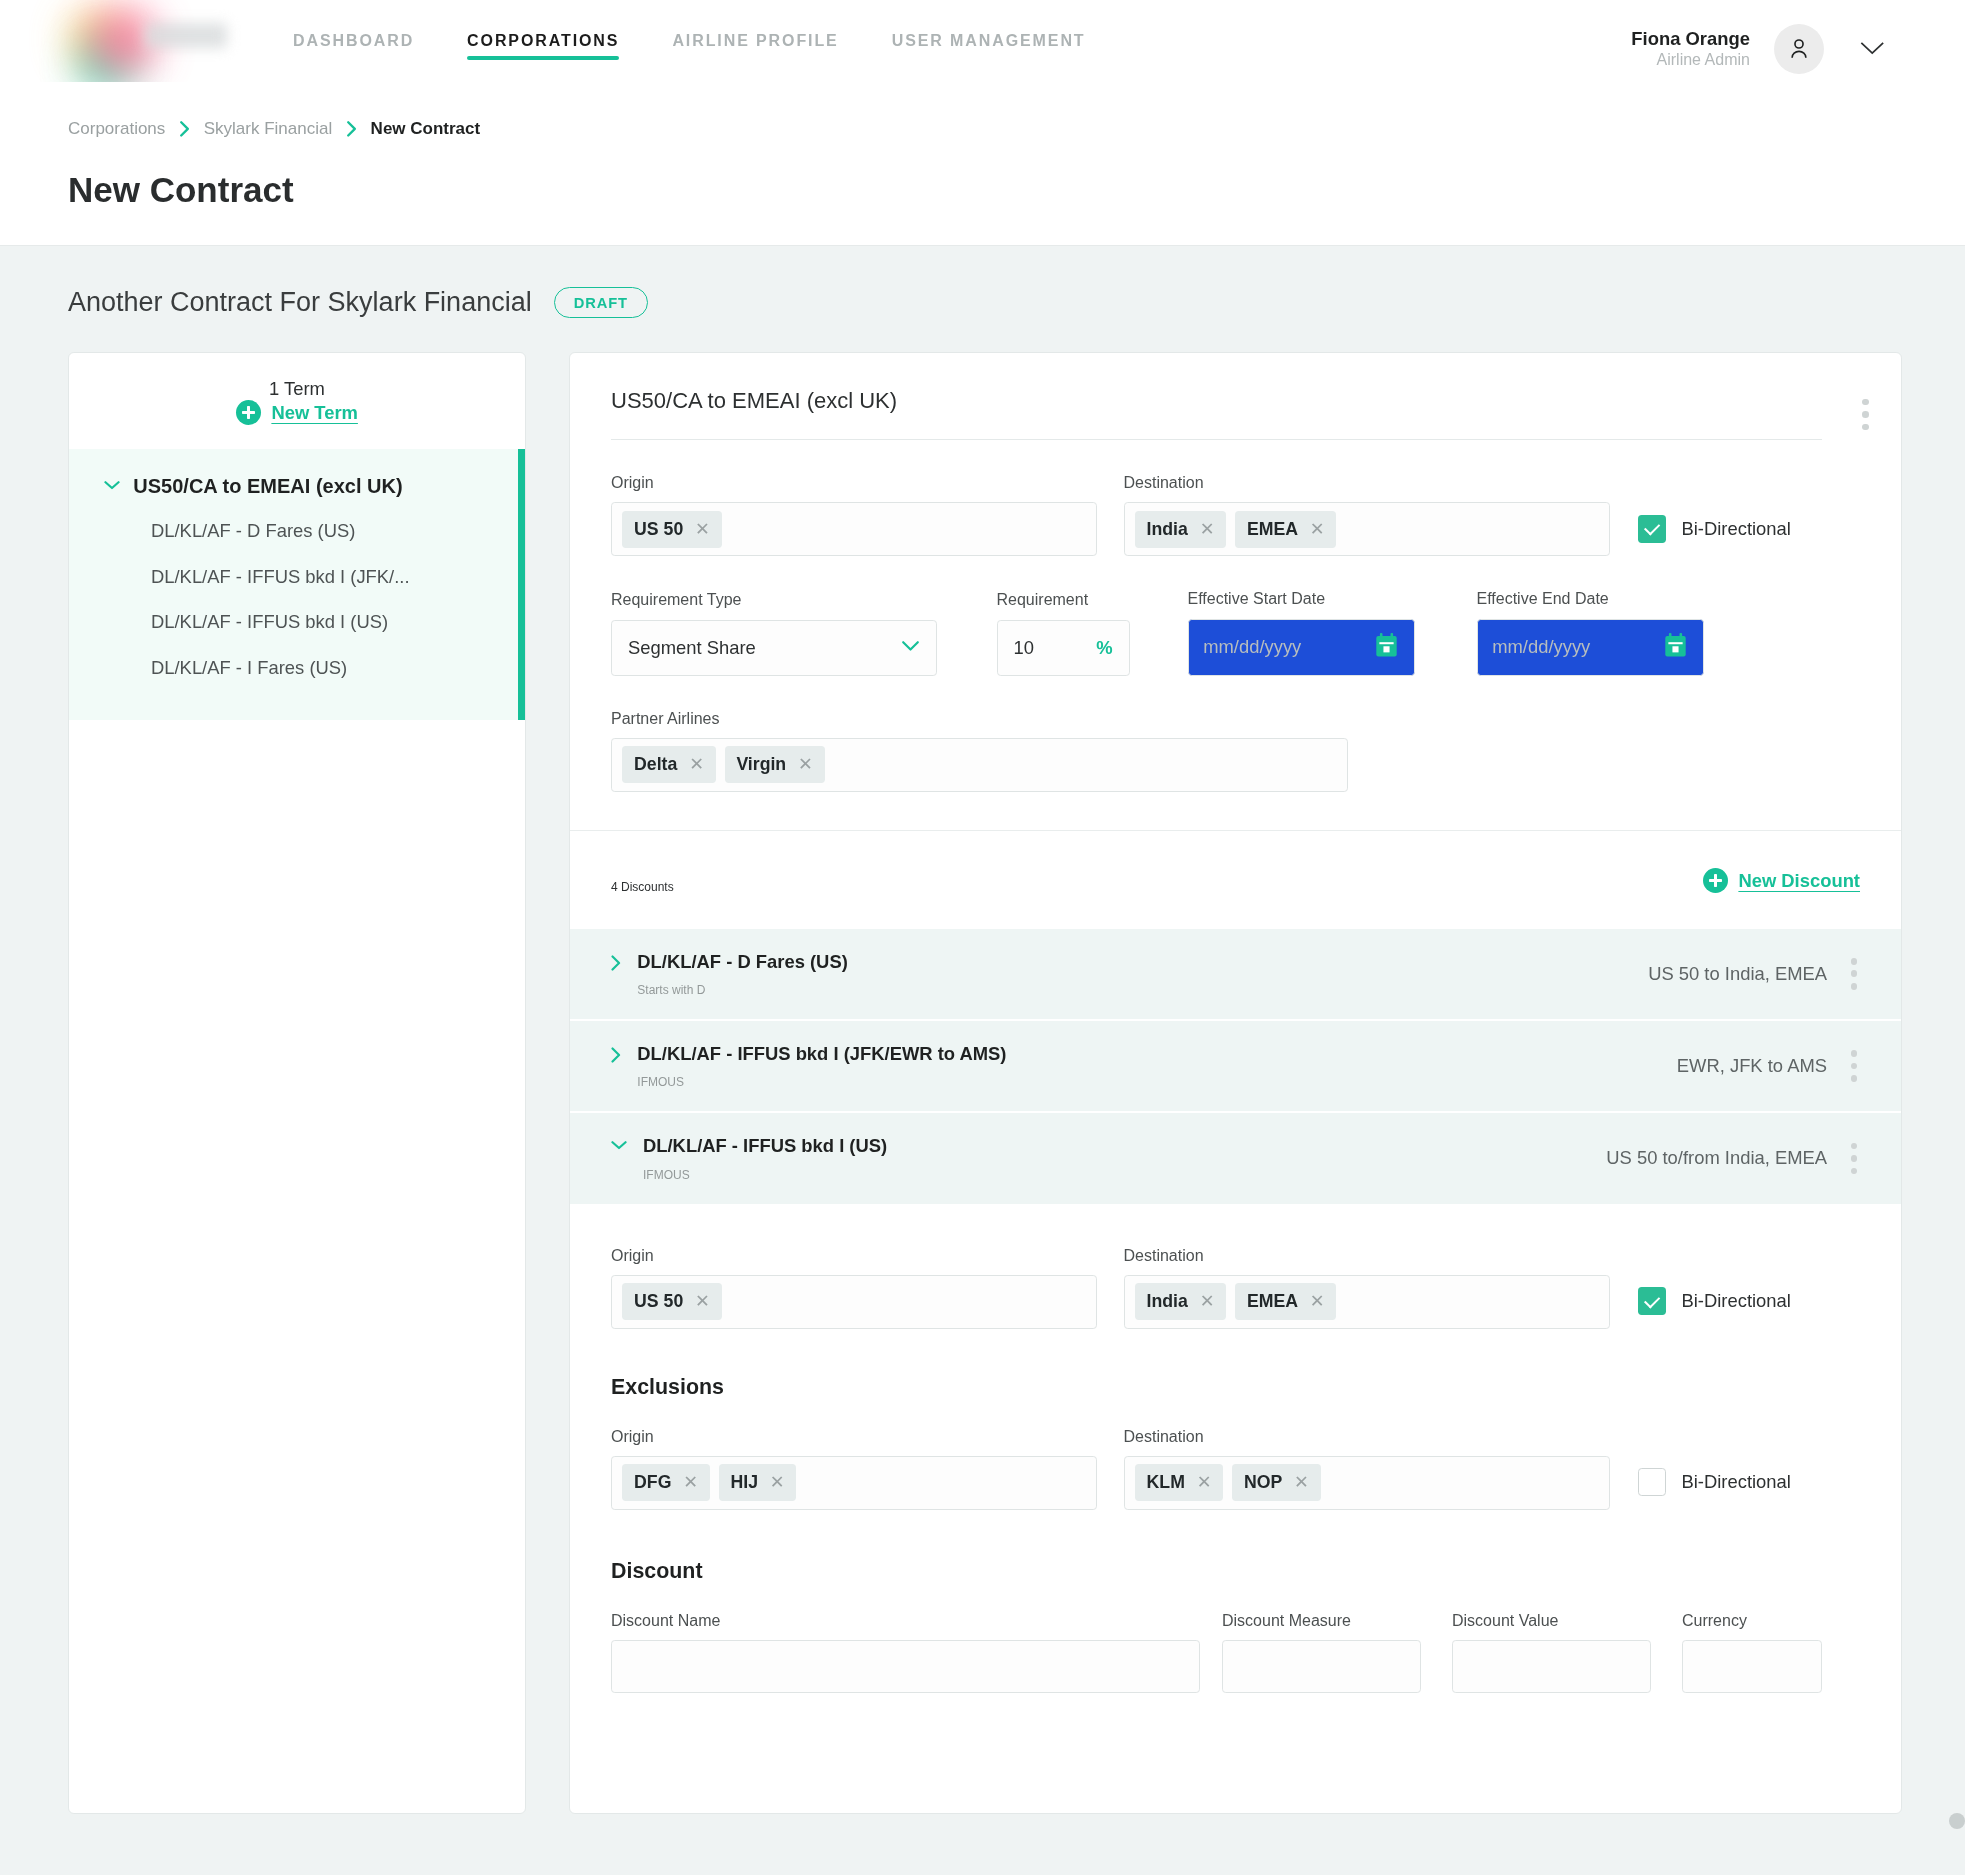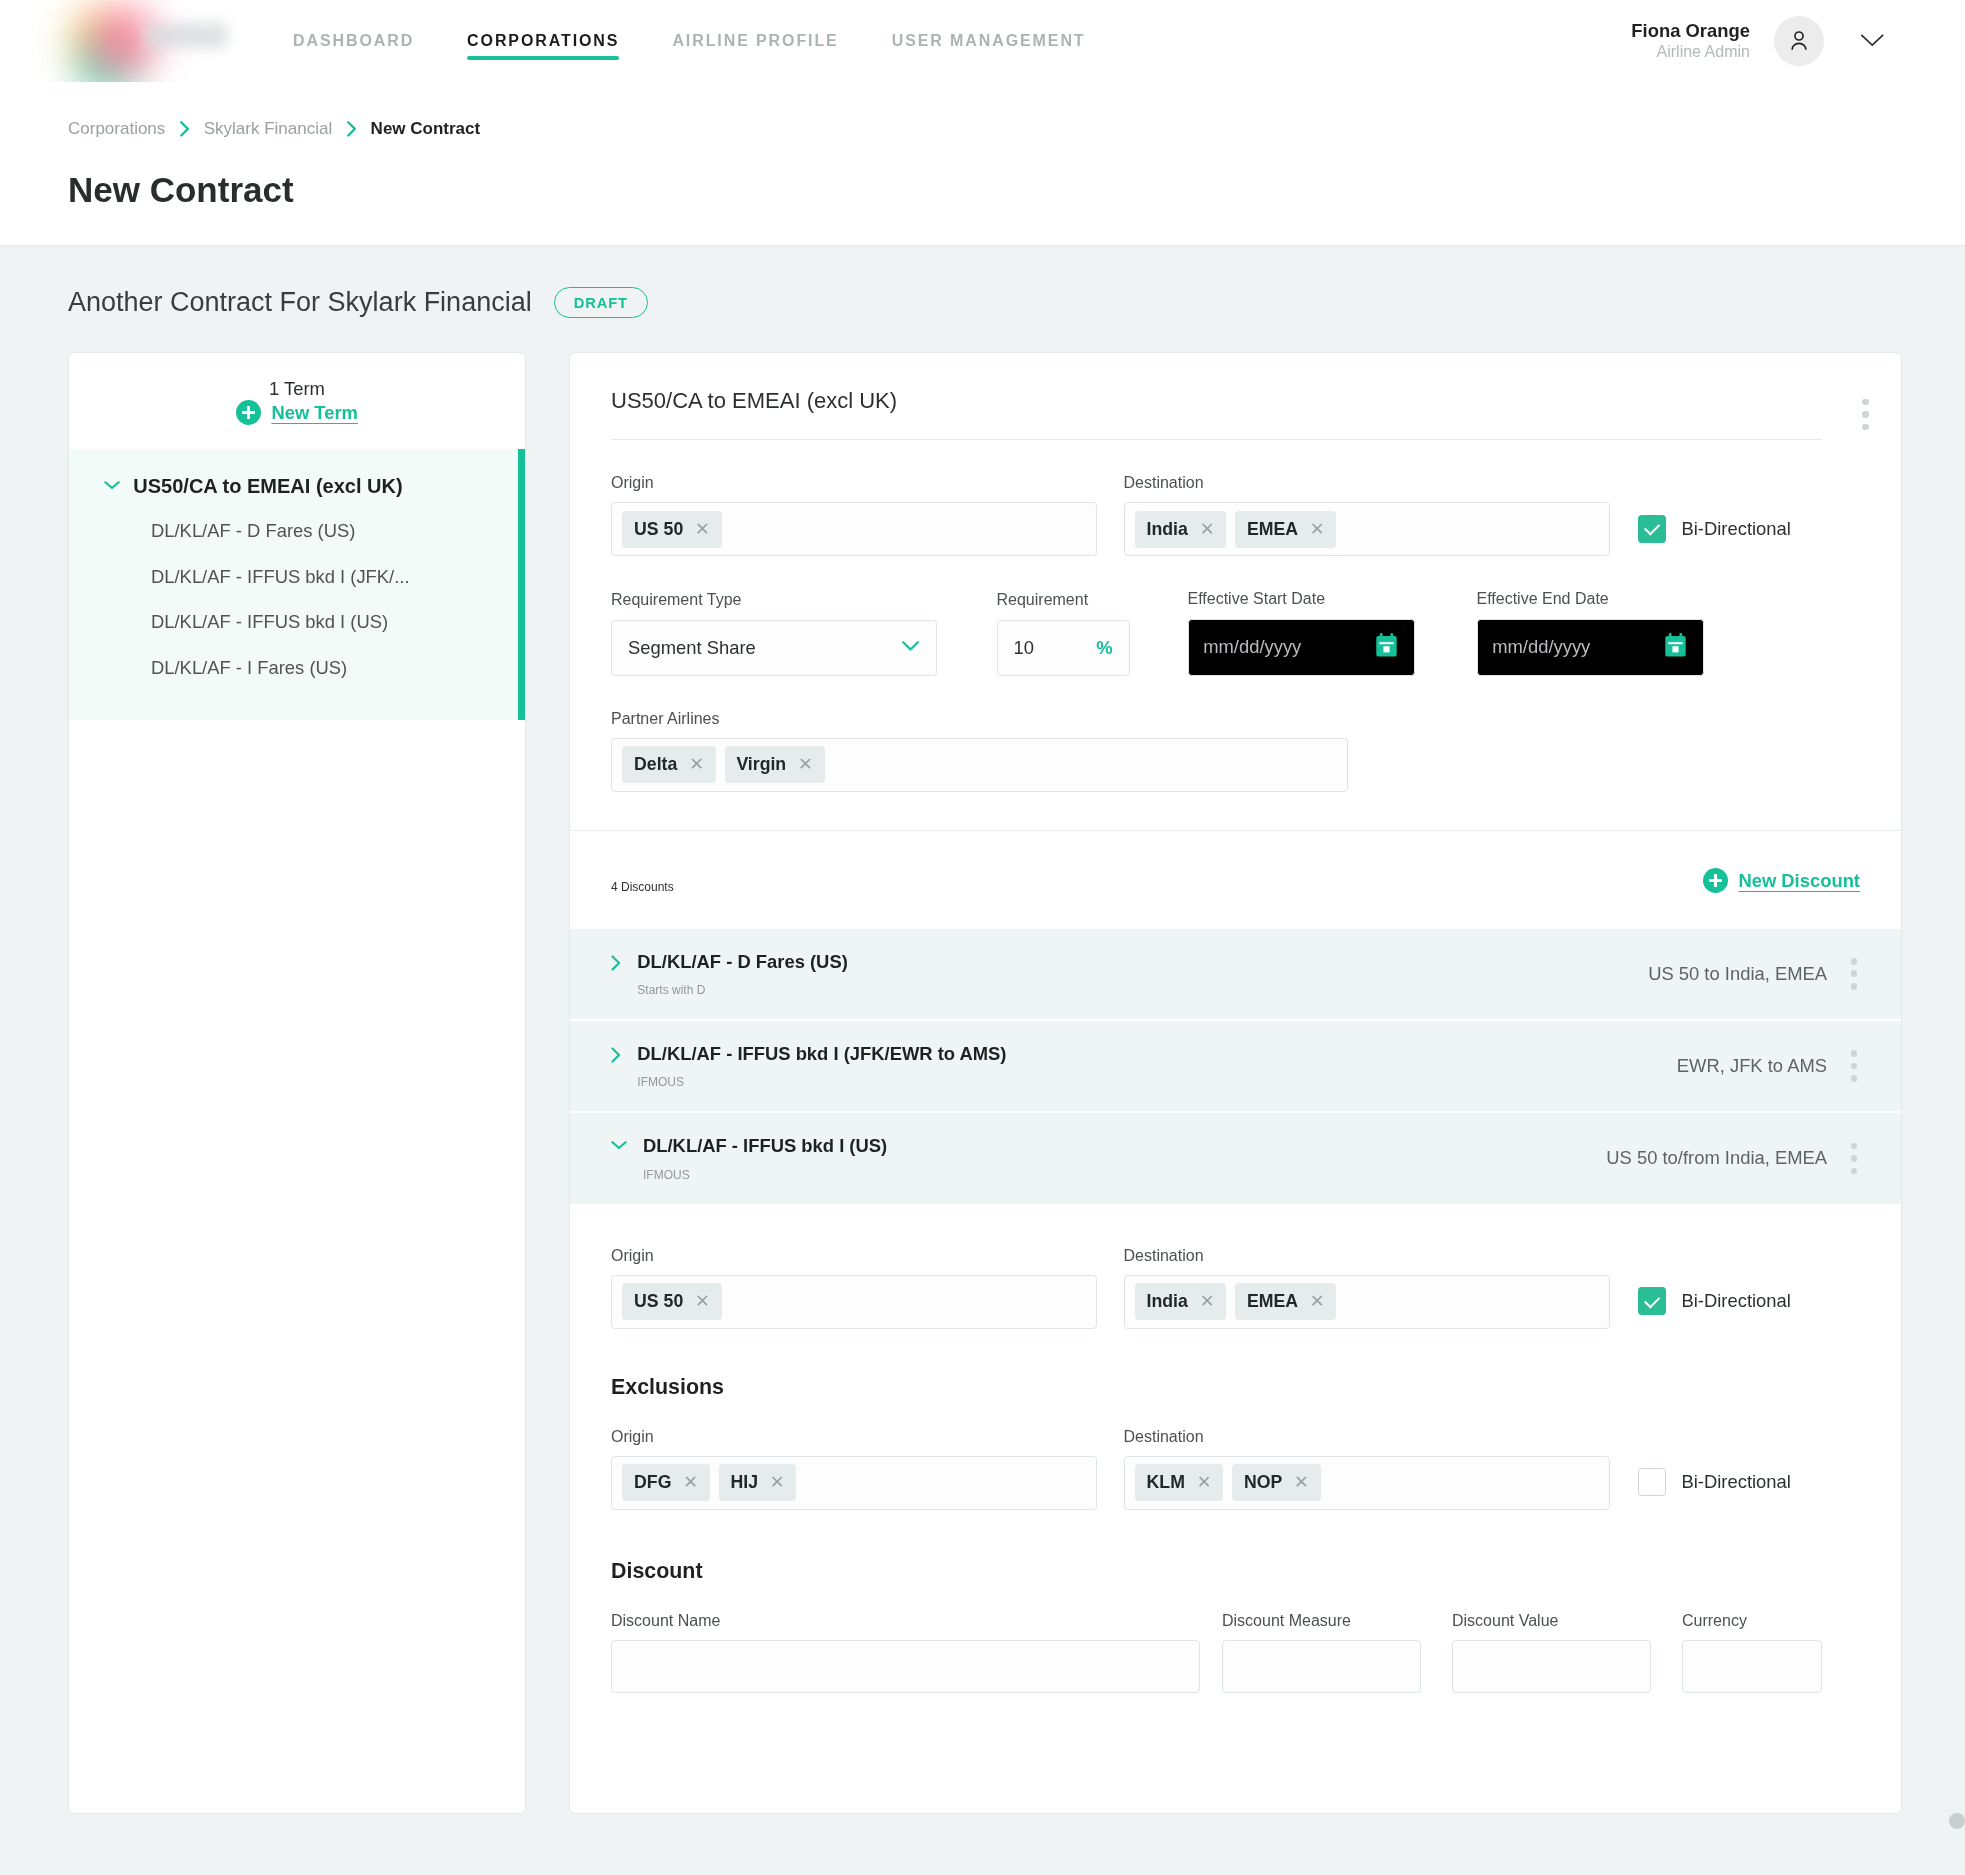--- a/index.html
+++ b/index.html
@@ -40,21 +40,21 @@
     color: #adb3b4; padding: 0 0; margin-right: 53px;
     position: relative; height: 82px; display: flex; align-items: center;
     cursor: pointer; white-space: nowrap;
   }
   .nav-item.active { color: #1c1c1c; }
   .nav-item.active::after {
     content: ""; position: absolute; left: 0; right: 0; bottom: 22px;
     height: 4.4px; background: #16c098; border-radius: 2.2px;
   }
   .user-area {
-    position: absolute; right: 80px; top: 0; height: 82px;
+    position: absolute; right: 80px; top: 8px; height: 82px;
     display: flex; align-items: center; gap: 0;
   }
   .user-names { text-align: right; margin-right: 23.6px; }
   .user-name { font-size: 18.4px; font-weight: 700; color: #1f2121; line-height: 1.18; }
   .user-role { font-size: 16px; color: #b3b8b9; line-height: 1.28; }
   .avatar {
     width: 50px; height: 50px; border-radius: 50%;
     background: #ececec; display: flex; align-items: center; justify-content: center;
     cursor: pointer;
   }
@@ -185,21 +185,21 @@
   }
   .select-value { font-size: 18.4px; color: #2d3031; }
   .num-box {
     border: 0.7px solid #dfe4e4; border-radius: 3.7px; background: #fdfdfd;
     height: 56px; display: flex; align-items: center; justify-content: space-between;
     padding: 0 16px;
   }
   .num-value { font-size: 18.4px; color: #2d3031; }
   .num-unit { font-size: 18.4px; color: #16c098; font-weight: 700; }
   .date-box {
-    border: 0.7px solid #dfe4e4; border-radius: 3.7px; background: #000000;
+    border: 0.7px solid #dfe4e4; border-radius: 3.7px; background: #1d4ed8;
     height: 57px; display: flex; align-items: center; justify-content: space-between;
     padding: 0 14.7px; cursor: pointer;
   }
   .date-ph { font-size: 18.4px; color: #b7bdbe; }
 
   
   .discounts-head {
     display: flex; align-items: center; justify-content: space-between;
     padding: 37px 41px 35px 41px;
   }

